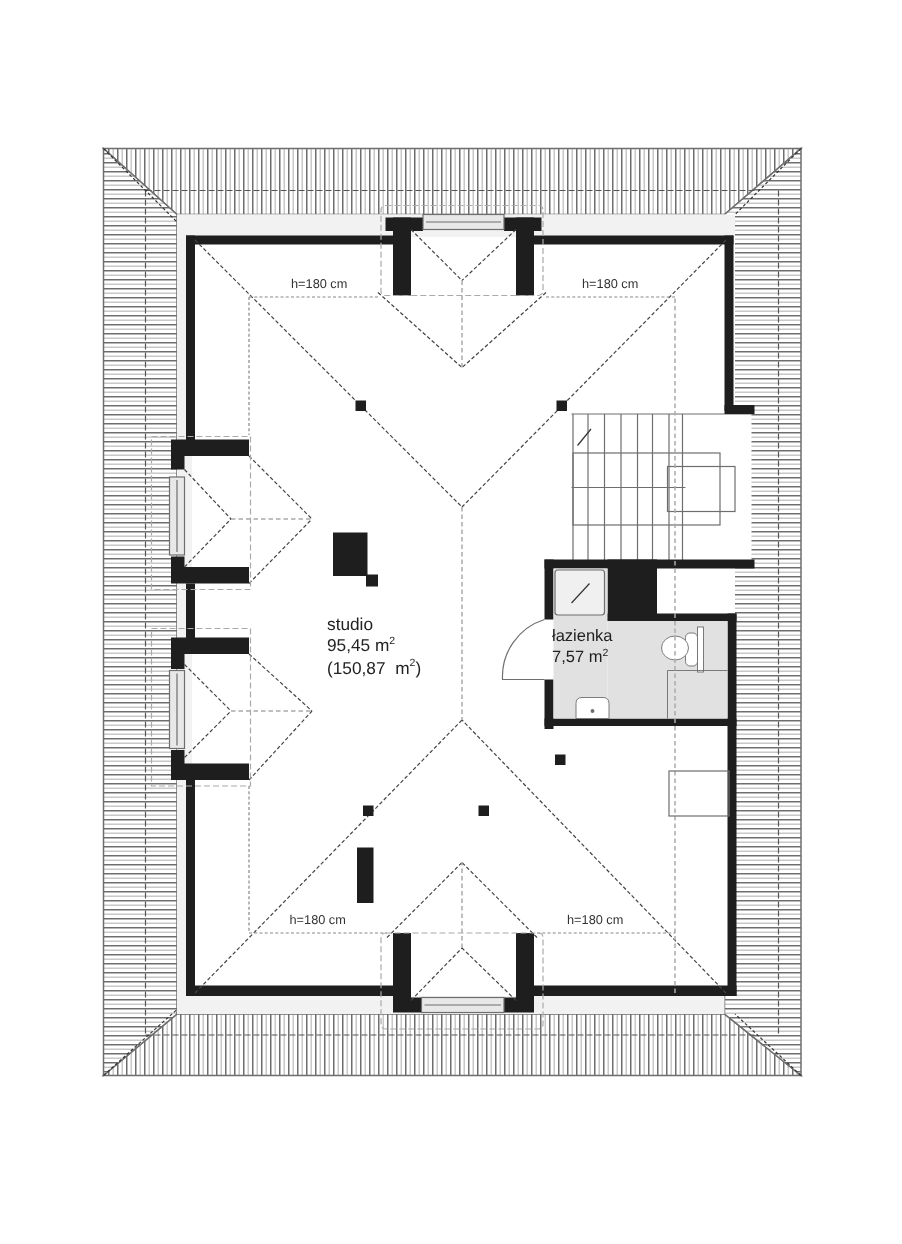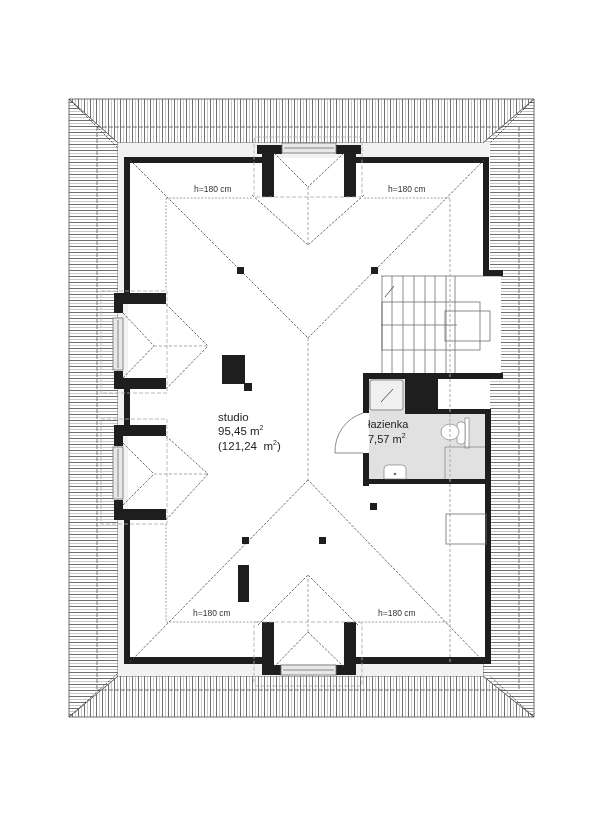--- a/index.html
+++ b/index.html
@@ -210,19 +210,19 @@
 </svg>
 
 <div class="hlabel" style="left:194px; top:184px;">h=180 cm</div>
 <div class="hlabel" style="left:388px; top:184px;">h=180 cm</div>
 <div class="hlabel" style="left:193px; top:608px;">h=180 cm</div>
 <div class="hlabel" style="left:378px; top:608px;">h=180 cm</div>
 
 <div class="room-label" style="left:218px; top:410px; width:80px; font-size:11.5px;">
   <div>studio</div>
   <div><span>95,45</span> <span>m</span><sup>2</sup></div>
-  <div>(<span>121,24</span>&nbsp; <span>m</span><sup>2</sup>)</div>
+  <div>(<span>150,87</span>&nbsp; <span>m</span><sup>2</sup>)</div>
 </div>
 
 <div class="room-label" style="left:368px; top:418px; width:60px; font-size:11px;">
   <div>łazienka</div>
   <div><span>7,57</span> <span>m</span><sup>2</sup></div>
 </div>
 
 </body></html>

